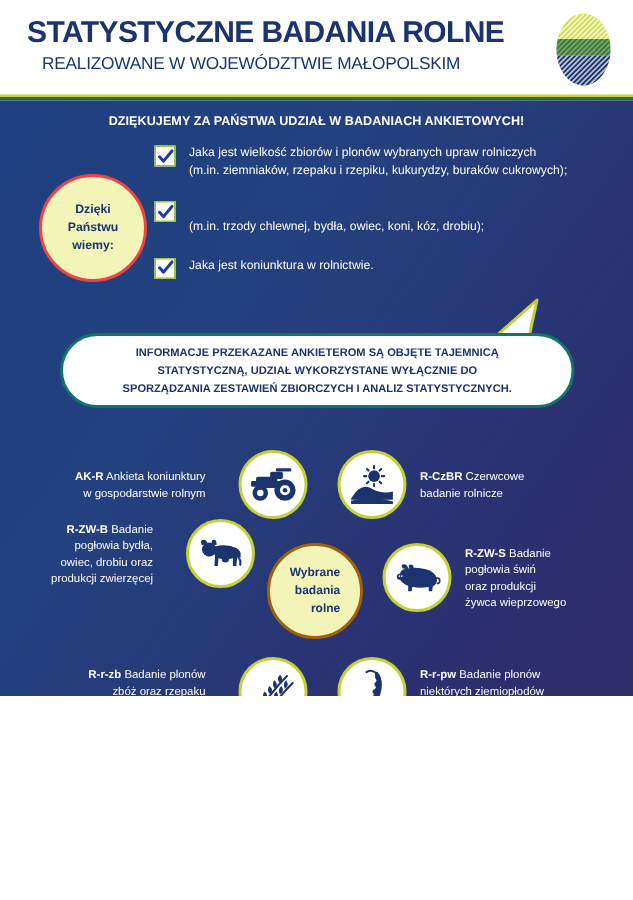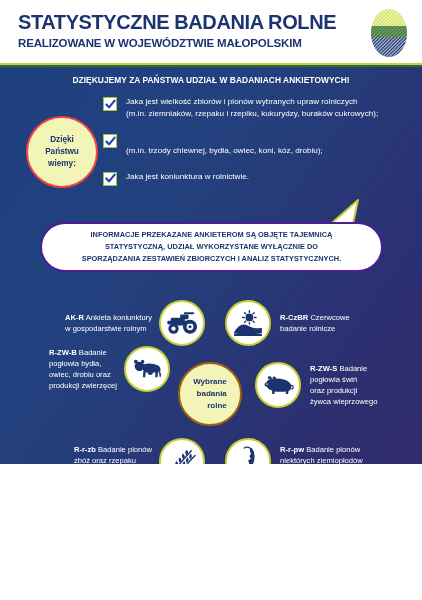--- a/index.html
+++ b/index.html
@@ -16,22 +16,22 @@
   .header {
     position:absolute; left:0; top:0; width:422px; height:63px;
     background:#ffffff;
   }
   .title-main {
     position:absolute; left:18px; top:11px;
     font-size:20px; font-weight:bold; letter-spacing:-0.4px;
     color:#1b3470; white-space:nowrap;
   }
   .title-sub {
-    position:absolute; left:18px; top:37px;
-    font-size:11.5px; font-weight:bold; letter-spacing:-0.15px;
+    position:absolute; left:28px; top:37px;
+    font-size:11.5px; font-weight:normal; letter-spacing:-0.15px;
     color:#1b3470; white-space:nowrap;
   }
   .header-logo { position:absolute; right:10px; top:8px; width:46px; height:50px; }
 
   .divider-top {
     position:absolute; left:0; top:63px; width:422px; height:4px;
     background:linear-gradient(to bottom,#c9d13c 0%,#c9d13c 50%,#2f6b3a 50%,#2f6b3a 100%);
   }
 
   
@@ -78,21 +78,21 @@
   }
   .checkbox svg { width:11px; height:11px; display:block; }
   .check-text {
     margin-left:9px; font-size:8.1px; color:#ffffff;
     line-height:1.5; letter-spacing:0.02px;
   }
 
   
   .bubble {
     position:absolute; left:40px; top:222px; width:343px; height:50px;
-    background:#ffffff; border:2px solid #4c1d95; border-radius:25px;
+    background:#ffffff; border:2px solid #0f766e; border-radius:25px;
     display:flex; align-items:center; justify-content:center;
     text-align:center;
   }
   .bubble-text {
     font-size:7.4px; font-weight:bold; color:#1b3470;
     line-height:1.65; padding:0 14px; letter-spacing:0.01px;
   }
   .bubble-tail {
     position:absolute; left:322px; top:198px; width:40px; height:34px;
   }
@@ -101,21 +101,21 @@
   .surveys { position:absolute; left:0; top:290px; width:422px; height:215px; }
   .s-item { position:absolute; display:flex; align-items:center; }
   .s-icon {
     flex:0 0 auto; width:46px; height:46px; border-radius:50%;
     background:#ffffff; border:2px solid #c4d134;
     display:flex; align-items:center; justify-content:center;
   }
   .s-icon svg { display:block; }
   .s-text { font-size:7.6px; color:#ffffff; line-height:1.48; }
   .s-text b { font-weight:bold; }
-  .s-text-left { text-align:left; margin-right:7px; }
+  .s-text-left { text-align:right; margin-right:22px; }
   .s-text-right { text-align:left; margin-left:9px; }
 
   .center-circle {
     position:absolute; left:178px; top:362px; width:64px; height:64px;
     border-radius:50%; background:#f3f5b8; border:2px solid #a16207;
     display:flex; align-items:center; justify-content:center;
     text-align:right; line-height:1.5;
     font-size:8px; font-weight:bold; color:#1b3470;
   }
 </style>

